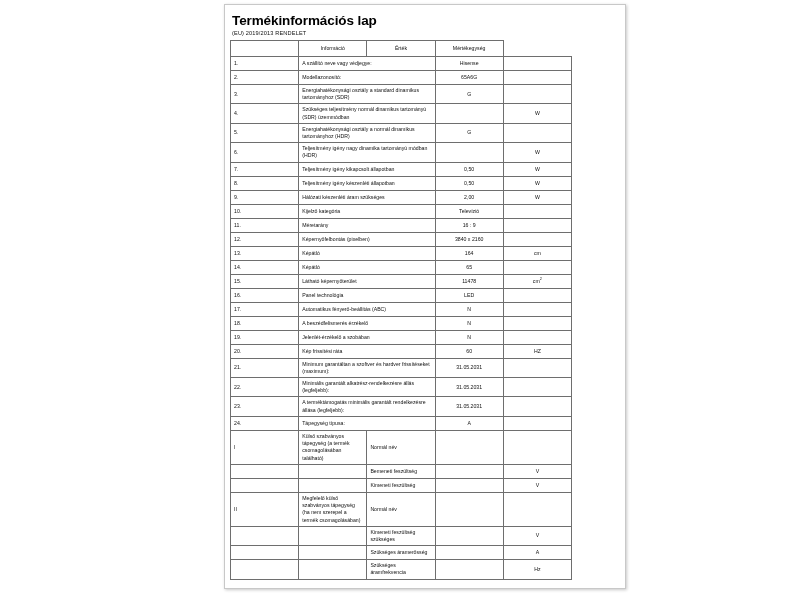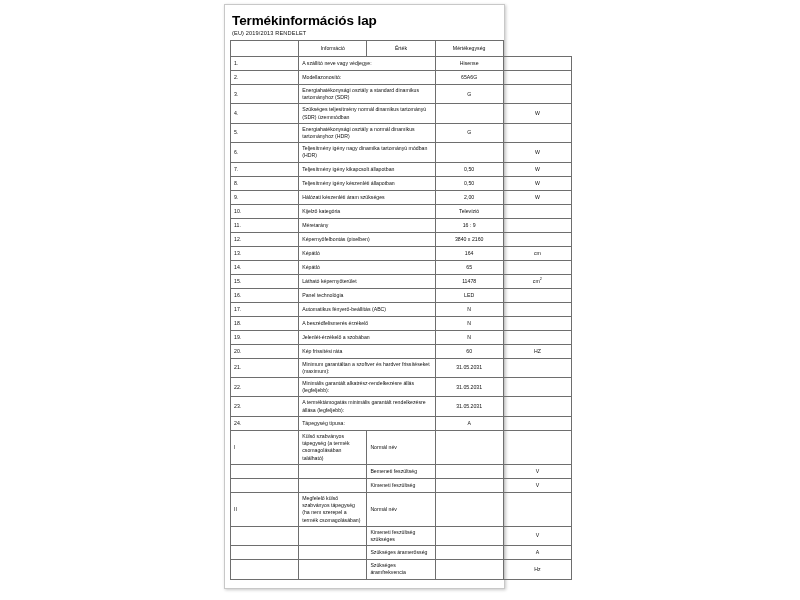--- a/index.html
+++ b/index.html
@@ -11,21 +11,21 @@
   }
   .viewport {
     position: relative;
     width: 800px; height: 600px;
     background: #ffffff;
     overflow: hidden;
   }
   .page {
     position: absolute;
     left: 224px; top: 4px;
-    width: 281px; height: 585px;
+    width: 402px; height: 585px;
     background: #ffffff;
     border: 1px solid #c8c8c8;
     box-shadow: 1px 1px 3px rgba(0,0,0,0.22);
     padding: 8px 3px 0 4px;
   }
   .doc-title {
     font-size: 13.5px;
     font-weight: bold;
     color: #000;
     letter-spacing: -0.1px;

